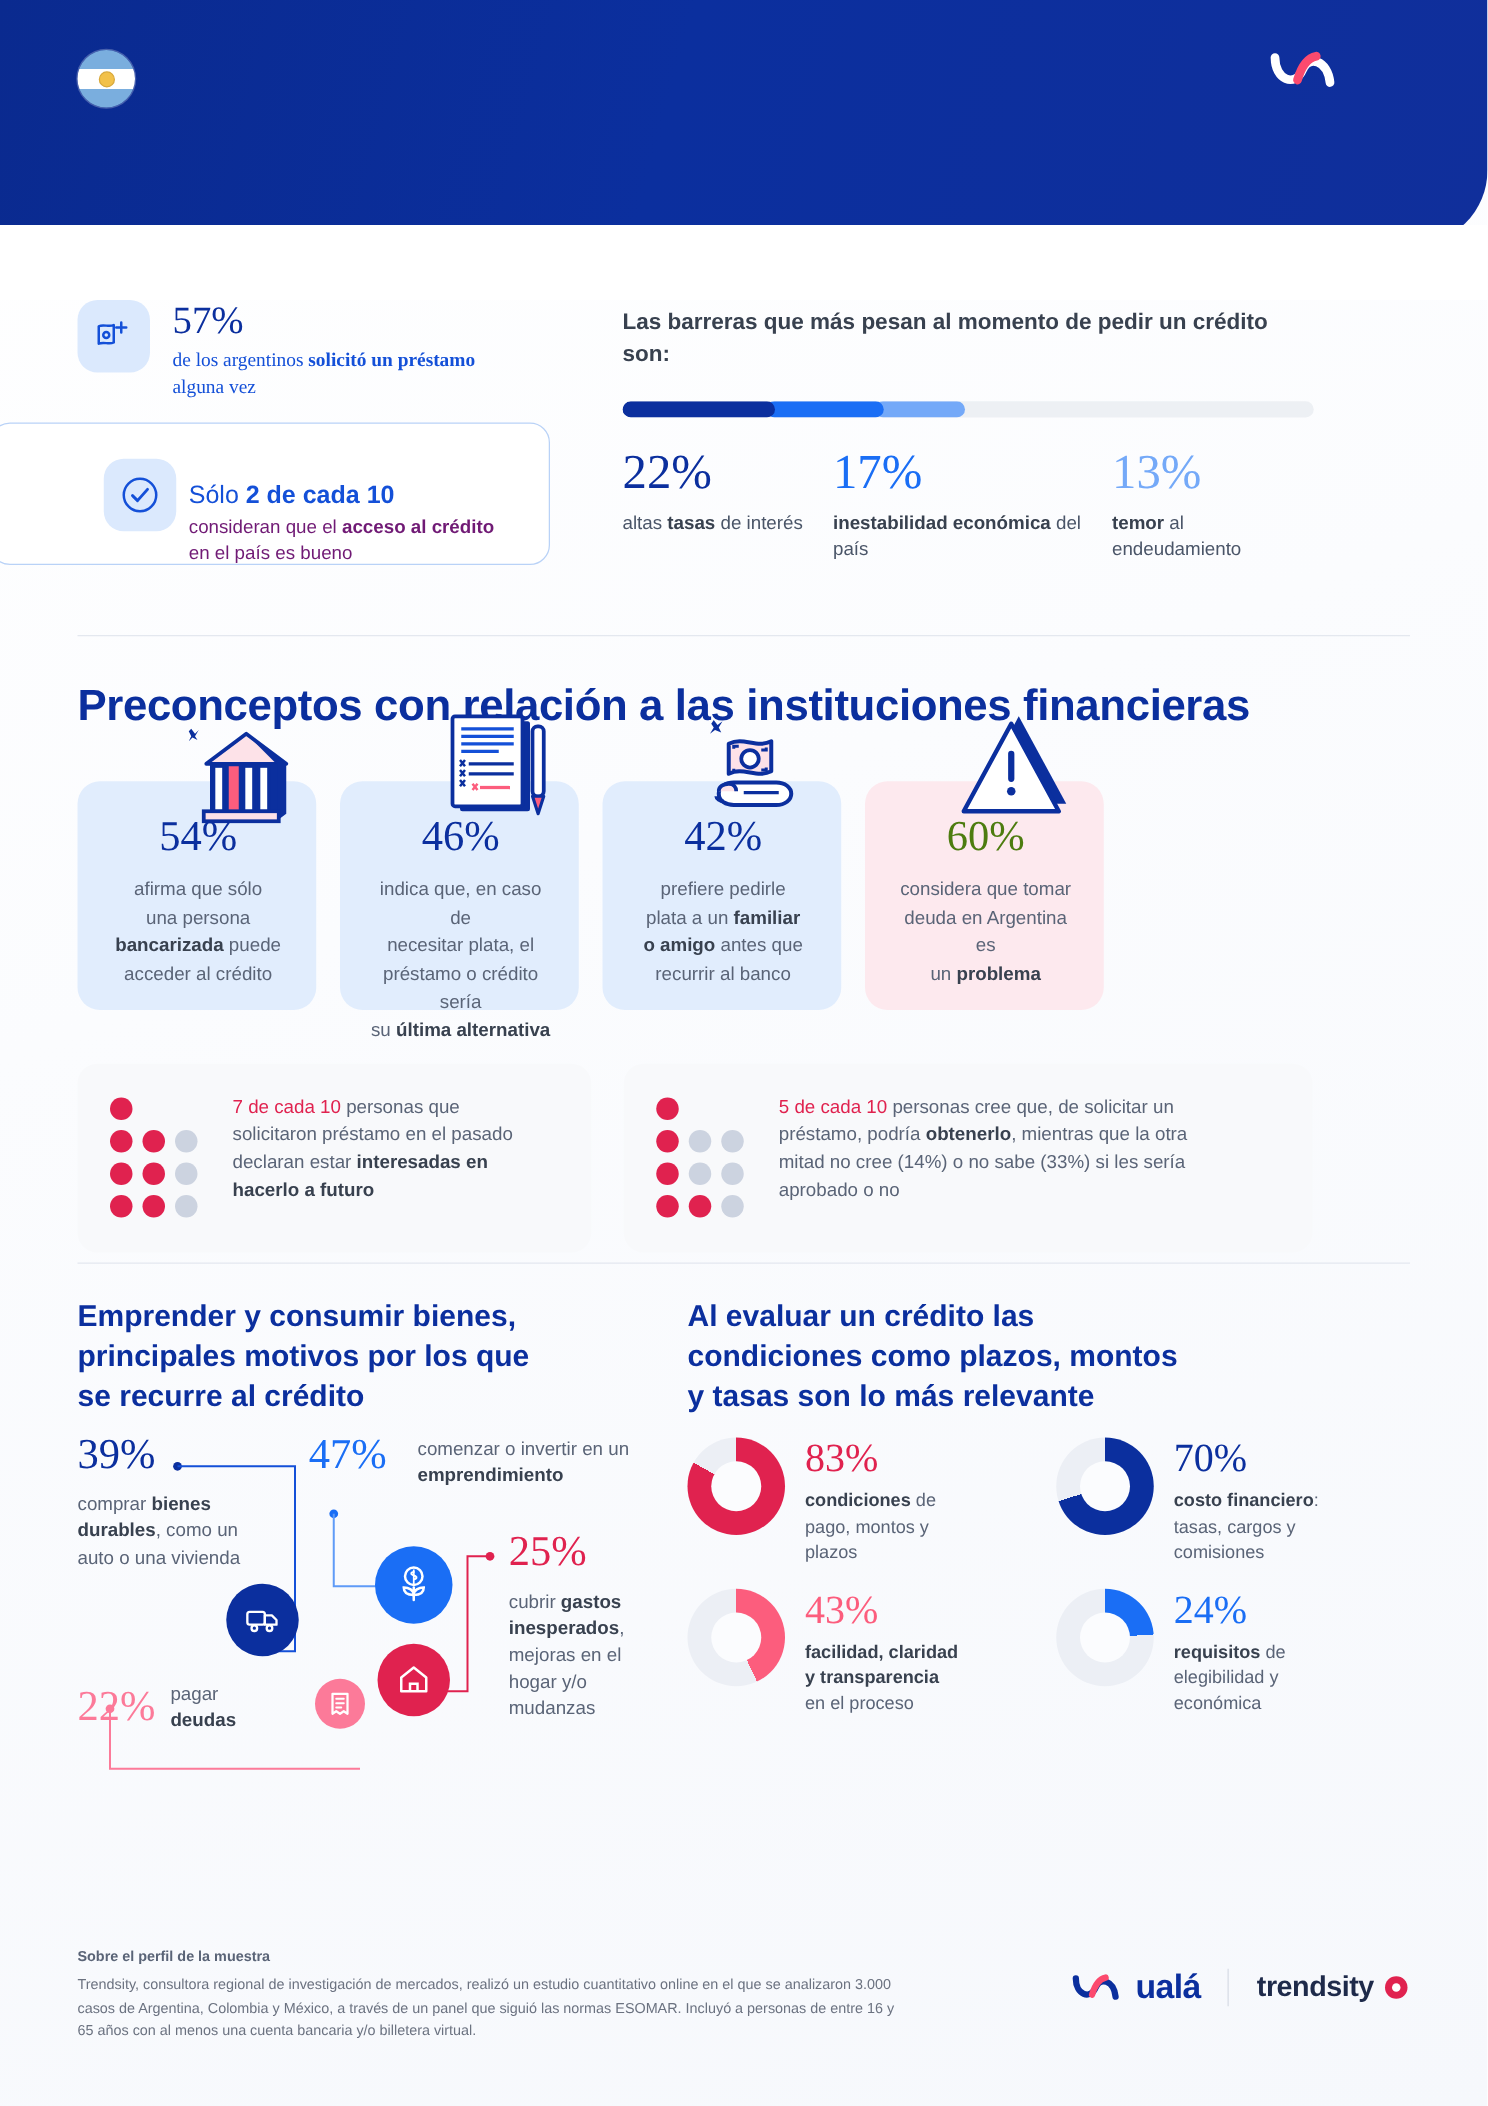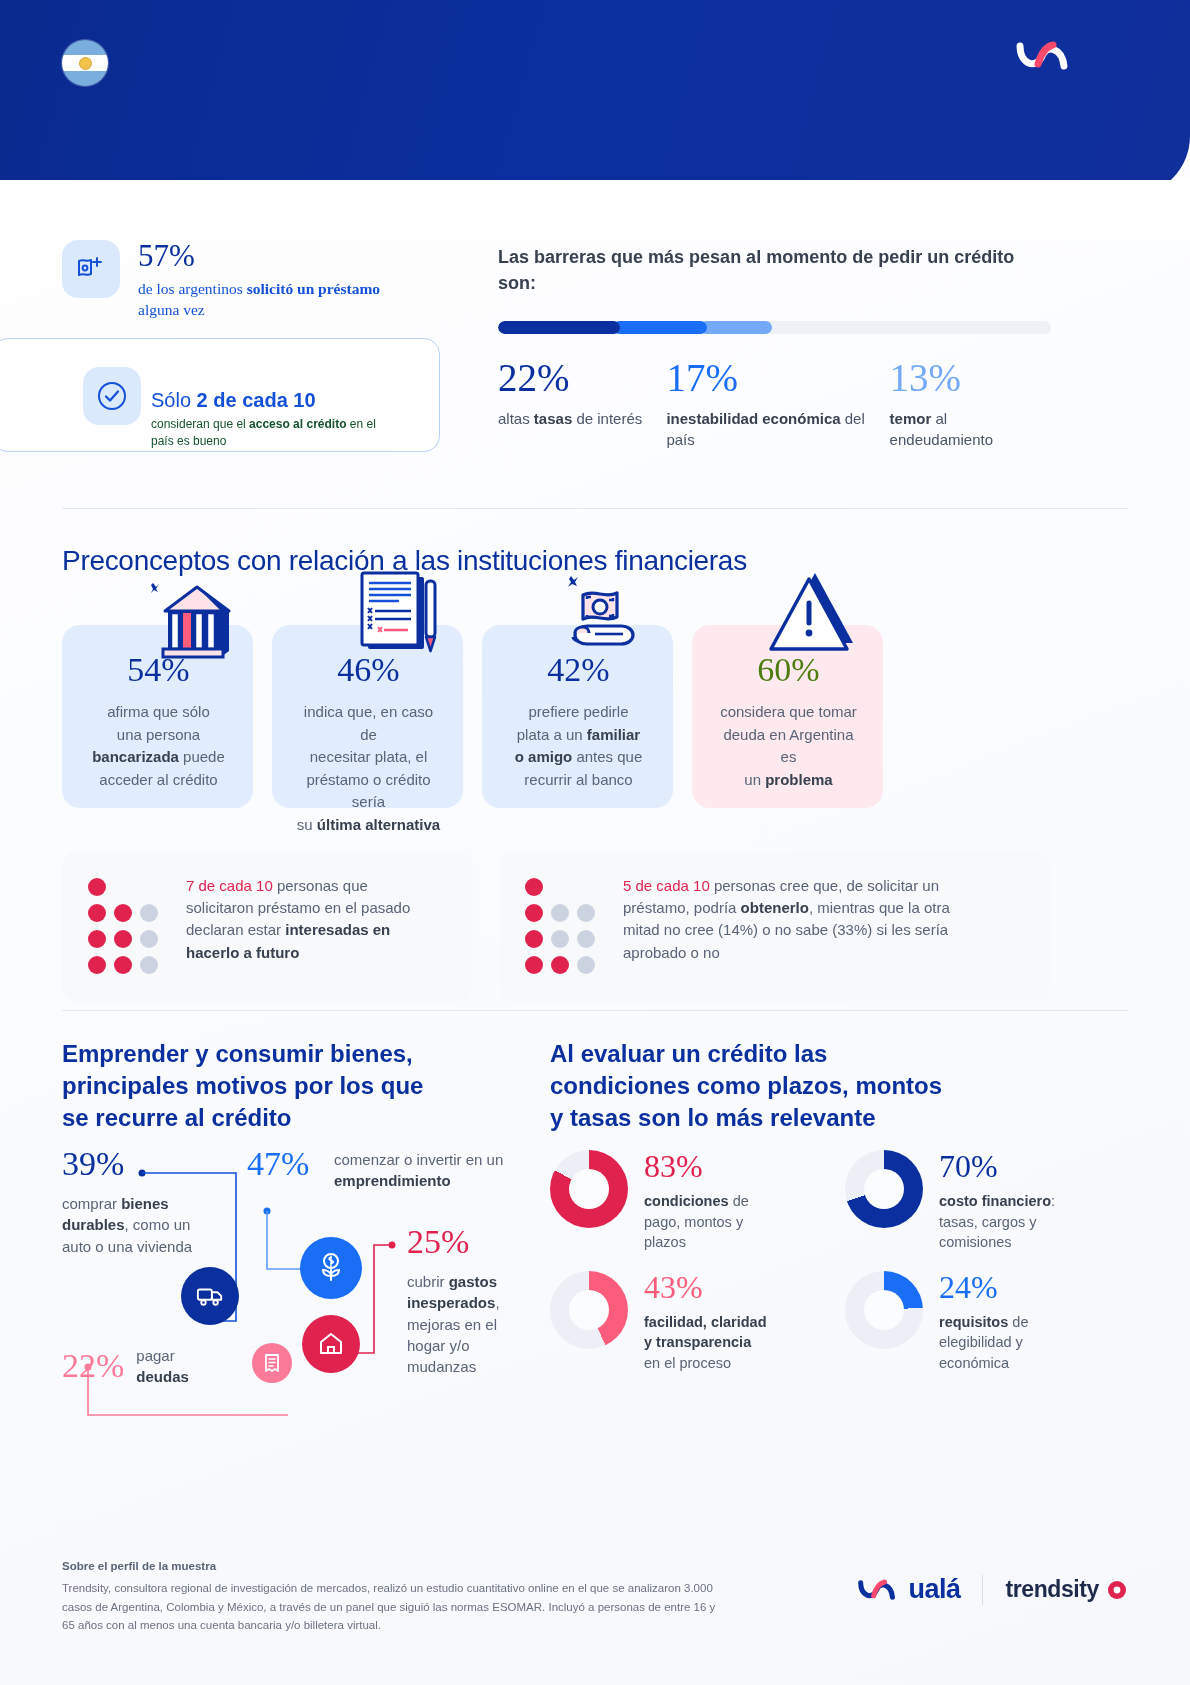--- a/index.html
+++ b/index.html
@@ -60,38 +60,38 @@
 
   .card-outline {
     position:absolute; left:-8px; top:123px; width:448px; height:114px;
     border:1.5px solid #b9d2f7; border-radius:16px; background:#ffffff;
     display:flex; align-items:center; padding-left:70px; gap:18px;
   }
   .card-outline .sq-icon { position:absolute; left:90px; top:28px;}
   .card-outline .ctext { margin-left:88px;margin-top:48px; }
   .c-head { font-size:20px; color:#1450d8; font-weight:400; line-height:1.2; margin-bottom:4px;}
   .c-head b { font-weight:700; }
-  .c-sub { font-size:12px; line-height:1.38; color:#14532d; max-width:250px;}
+  .c-sub { font-size:15px; line-height:1.38; color:#701a75; max-width:250px;}
   .c-sub b{font-weight:700;}
 
   
   .barreras { position:absolute; left:498px; top:30px; width:560px; }
   .barreras h3 { font-size:18px; color:#38414f; line-height:1.44; font-weight:700; max-width:548px;}
   .bar-track { margin-top:24px; height:13px; border-radius:7px; background:#edf0f4; display:flex; overflow:hidden; width:553px;}
   .bar-seg { height:13px; border-radius:7px; margin-right:-7px;}
   .bar-legend { display:flex; margin-top:24px; }
   .bl-item { width:172px; }
   .bl-num { font-family:"Liberation Serif", serif; font-size:39px; line-height:1; margin-bottom:12px;}
   .bl-txt { font-size:15px; line-height:1.38; color:#4a5568; max-width:165px;}
   .bl-txt b { font-weight:700; color:#38414f;}
 
   .divider { position:absolute; left:62px; width:1066px; height:1px; background:#e4e8ef; }
 
   
-  .h2 { font-size:28px; color:#0b2f9e; font-weight:400; letter-spacing:-0.3px; }
+  .h2 { font-size:35px; color:#0b2f9e; font-weight:700; letter-spacing:-0.3px; }
   .pre-cards { position:absolute; left:62px; top:625px; display:flex; gap:19px; }
   .pcard {
     width:191px; height:183px; border-radius:18px; background:#e1edfd;
     padding:28px 22px 0 24px; position:relative;text-align:center;
   }
   .pcard.pink { background:#fde9ee; }
   .pcard .pnum { font-family:"Liberation Serif", serif; font-size:34px; color:#0b2f9e; line-height:1; margin-bottom:14px;}
   .pcard.pink .pnum { color:#4d7c0f; }
   .pcard .ptxt { font-size:15px; line-height:1.5; color:#5a6477; }
   .pcard .ptxt b { font-weight:700; color:#38414f; }

